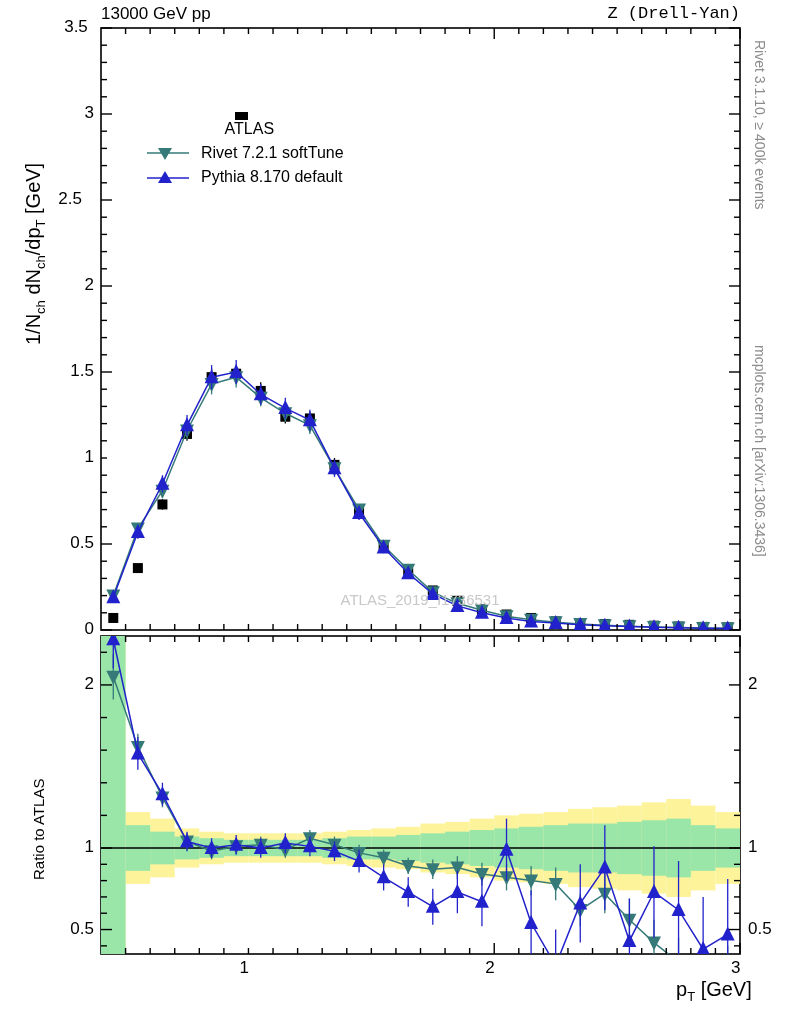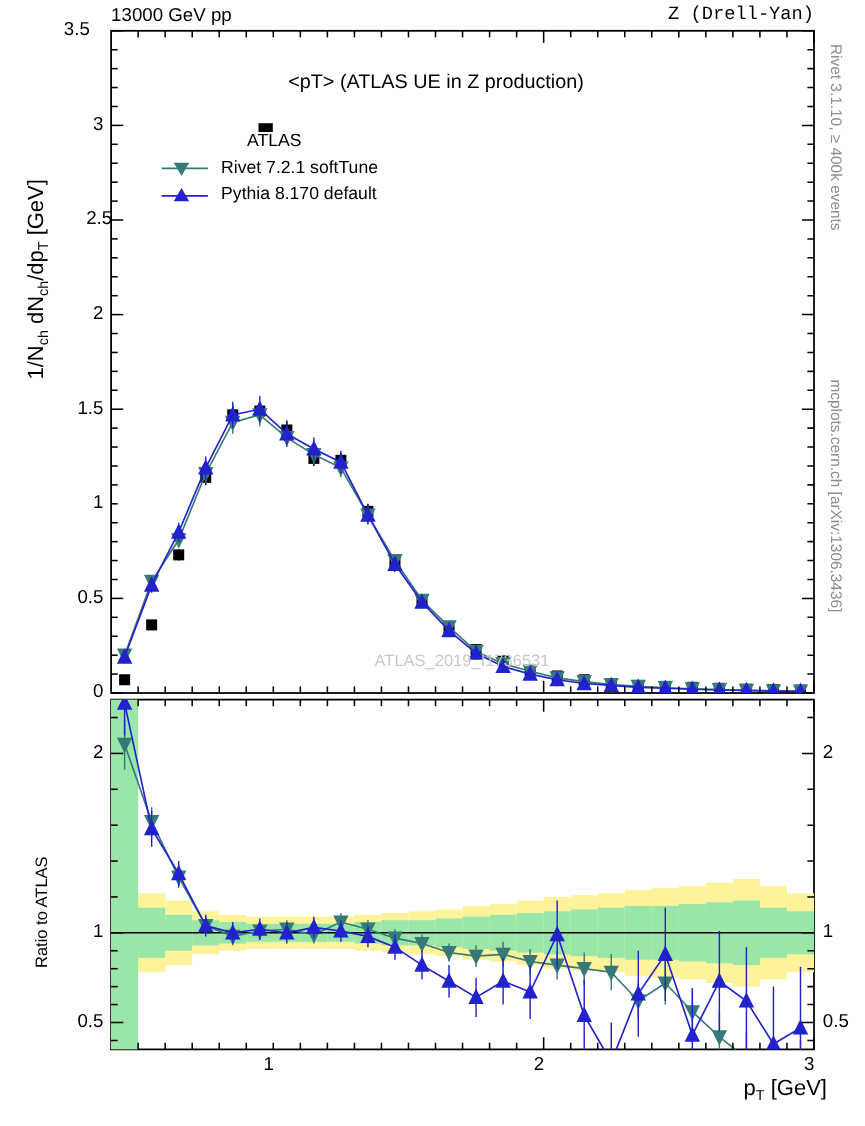--- a/index.html
+++ b/index.html
@@ -570,21 +570,20 @@
   <div class="abs txt axlab rot" style="left:22px;top:345px;transform:rotate(-90deg);">
     <span style="font-size:20px;">1/N<sub style="font-size:13px;">ch</sub> dN<sub style="font-size:13px;">ch</sub>/dp<sub style="font-size:13px;">T</sub> [GeV]</span>
   </div>
 
   <div class="abs txt rot" style="left:30px;top:880px;transform:rotate(-90deg);font-size:15px;">Ratio to ATLAS</div>
 
   <div class="abs txt axlab" style="left:676px;top:978px;">
     <span style="font-size:20px;">p<sub style="font-size:13px;">T</sub> [GeV]</span>
   </div>
 
-  <div class="abs txt" style="left:262px;top:64px;font-size:18px;">&lt;pT&gt; (ATLAS UE in Z production)</div>
 
   <div class="abs txt rot" style="left:768px;top:40px;transform:rotate(90deg);font-size:14px;color:#8c8c8c;">Rivet 3.1.10, ≥ 400k events</div>
   <div class="abs txt rot" style="left:768px;top:345px;transform:rotate(90deg);font-size:14px;color:#8c8c8c;">mcplots.cern.ch [arXiv:1306.3436]</div>
 
   <div class="abs" style="left:145px;top:108px;">
     <div style="display:flex;align-items:center;height:30px;flex-direction:column;">
       <svg width="46" height="20">
           <rect x="14" y="4" width="13" height="13" fill="#000"></rect>
         </svg>
       <span class="txt legtxt" style="margin-left:10px;">ATLAS</span>
@@ -604,23 +603,23 @@
       <span class="txt legtxt" style="margin-left:10px;">Pythia 8.170 default</span>
     </div>
   </div>
 
   <div id="ylabels">
       <div class="abs txt tick" style="left: 58px; top: 619px; width: 36px; text-align: right;">0</div>
       <div class="abs txt tick" style="left: 58px; top: 533px; width: 36px; text-align: right;">0.5</div>
       <div class="abs txt tick" style="left: 58px; top: 447px; width: 36px; text-align: right;">1</div>
       <div class="abs txt tick" style="left: 58px; top: 361px; width: 36px; text-align: right;">1.5</div>
       <div class="abs txt tick" style="left: 58px; top: 275px; width: 36px; text-align: right;">2</div>
-      <div class="abs txt tick" style="left: 66px; top: 189px; width: 36px; text-align: right;">2.5</div>
+      <div class="abs txt tick" style="left: 46px; top: 189px; width: 36px; text-align: right;">2.5</div>
       <div class="abs txt tick" style="left: 58px; top: 103px; width: 36px; text-align: right;">3</div>
-      <div class="abs txt tick" style="left: 58px; top: 17px; width: 36px; text-align: left;">3.5</div>
+      <div class="abs txt tick" style="left: 58px; top: 17px; width: 36px; text-align: center;">3.5</div>
     </div>
   <div id="rlabels">
       <div class="abs txt tick" style="left: 52px; top: 918.538px; width: 42px; text-align: right;">0.5</div>
       <div class="abs txt tick" style="left: 52px; top: 837px; width: 42px; text-align: right;">1</div>
       <div class="abs txt tick" style="left: 52px; top: 673.923px; width: 42px; text-align: right;">2</div>
     </div>
   <div id="rlabels2">
       <div class="abs txt tick" style="left: 748px; top: 918.538px;">0.5</div>
       <div class="abs txt tick" style="left: 748px; top: 837px;">1</div>
       <div class="abs txt tick" style="left: 748px; top: 673.923px;">2</div>

